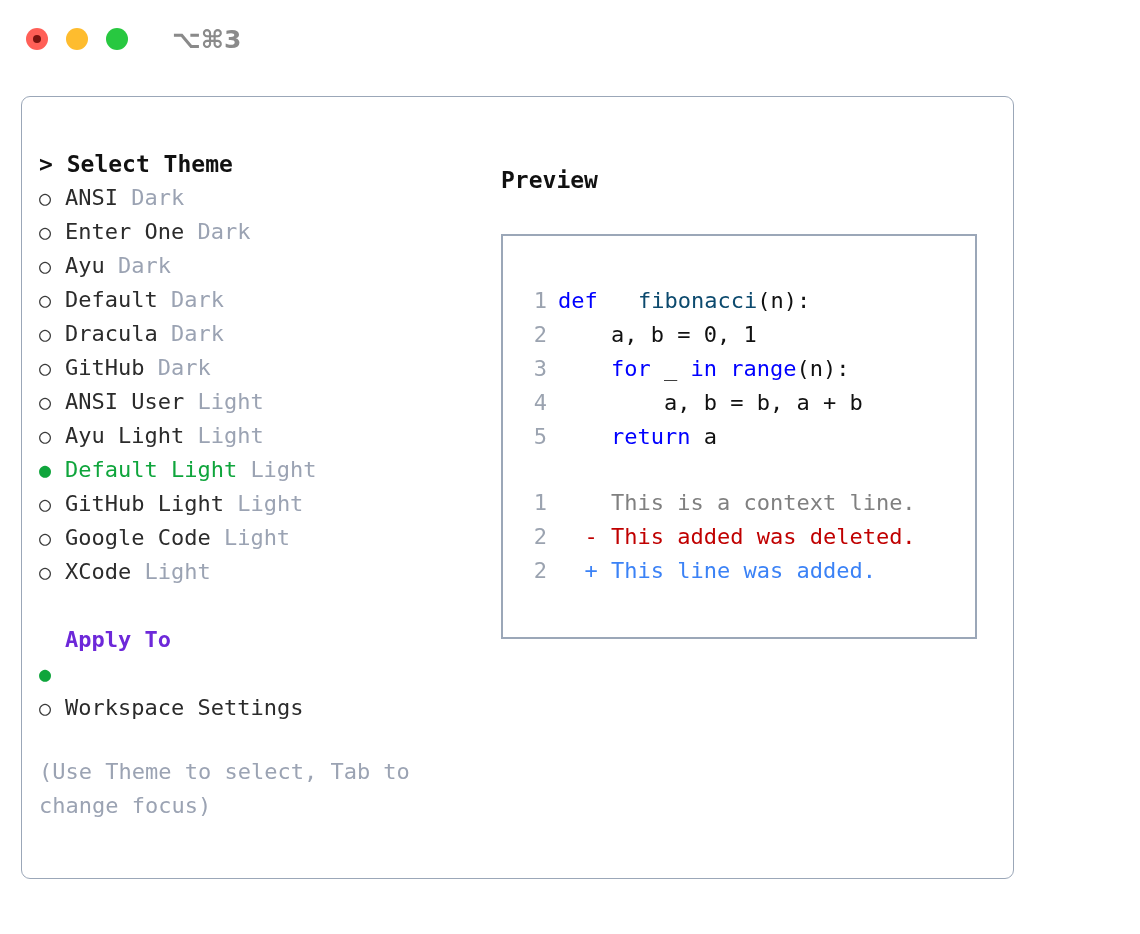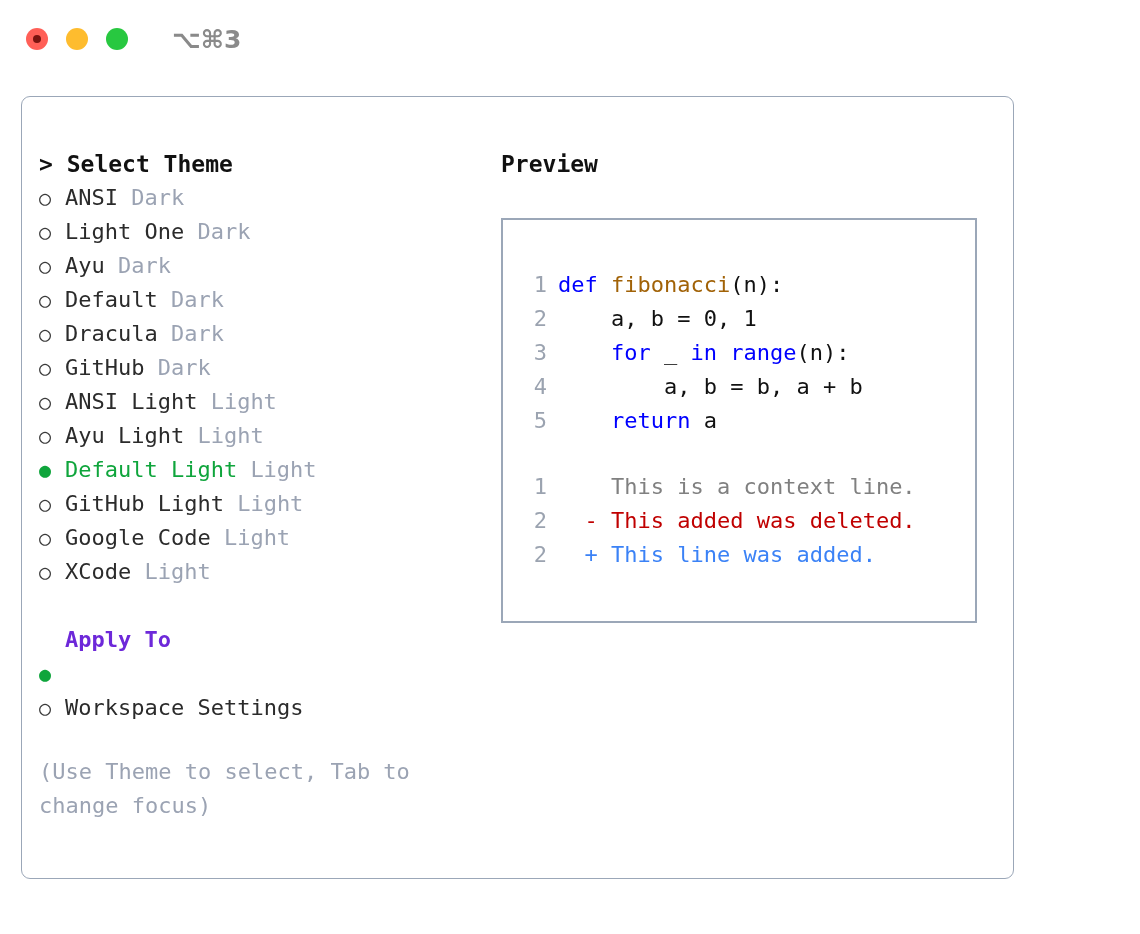--- a/index.html
+++ b/index.html
@@ -155,21 +155,21 @@
     line-height: 34px;
     color: #9ba3b3;
     width: 420px;
     white-space: pre-wrap;
   }
 
   
   .right-col {
     position: absolute;
     left: 479px;
-    top: 50px;
+    top: 66px;
     width: 490px;
   }
   .preview-title {
     font-size: 23px;
     font-weight: bold;
     color: #111111;
     line-height: 34px;
     white-space: pre;
   }
 
@@ -194,21 +194,21 @@
   .code-line { display: flex; height: 34px; align-items: baseline; }
   .ln {
     display: inline-block;
     width: 28px;
     flex: 0 0 28px;
     text-align: right;
     color: #9ba3b0;
     margin-right: 11px;
   }
   .tok-kw   { color: #0000ff; }
-  .tok-fn   { color: #a16207; }
+  .tok-fn   { color: #0c4a6e; margin-left: 27px; }
   .tok-plain{ color: #111111; }
   .tok-ctx  { color: #808080; }
   .tok-del  { color: #c00000; }
   .tok-add  { color: #3b82f6; }
 
   .diff {
     position: absolute;
     left: 16px;
     top: 250px;
     font-size: 22px;
@@ -231,26 +231,26 @@
   </div>
 
   <div class="panel">
     <div class="columns">
 
       <div class="left-col">
         <div class="section-header">&gt; Select Theme</div>
 
         <div class="list" id="theme-list">
             <div class="row"><span class="bullet">○</span><span class="row-name">ANSI</span><span class="row-cat">Dark</span></div>
-            <div class="row"><span class="bullet">○</span><span class="row-name">Light One</span><span class="row-cat">Dark</span></div>
+            <div class="row"><span class="bullet">○</span><span class="row-name">Enter One</span><span class="row-cat">Dark</span></div>
             <div class="row"><span class="bullet">○</span><span class="row-name">Ayu</span><span class="row-cat">Dark</span></div>
             <div class="row"><span class="bullet">○</span><span class="row-name">Default</span><span class="row-cat">Dark</span></div>
             <div class="row"><span class="bullet">○</span><span class="row-name">Dracula</span><span class="row-cat">Dark</span></div>
             <div class="row"><span class="bullet">○</span><span class="row-name">GitHub</span><span class="row-cat">Dark</span></div>
-            <div class="row"><span class="bullet">○</span><span class="row-name">ANSI Light</span><span class="row-cat">Light</span></div>
+            <div class="row"><span class="bullet">○</span><span class="row-name">ANSI User</span><span class="row-cat">Light</span></div>
             <div class="row"><span class="bullet">○</span><span class="row-name">Ayu Light</span><span class="row-cat">Light</span></div>
             <div class="row selected"><span class="bullet sel">●</span><span class="row-name">Default Light</span><span class="row-cat">Light</span></div>
             <div class="row"><span class="bullet">○</span><span class="row-name">GitHub Light</span><span class="row-cat">Light</span></div>
             <div class="row"><span class="bullet">○</span><span class="row-name">Google Code</span><span class="row-cat">Light</span></div>
             <div class="row"><span class="bullet">○</span><span class="row-name">XCode</span><span class="row-cat">Light</span></div>
           </div>
 
         <div class="spacer-block"></div>
 
         <div class="apply-header">Apply To</div>

